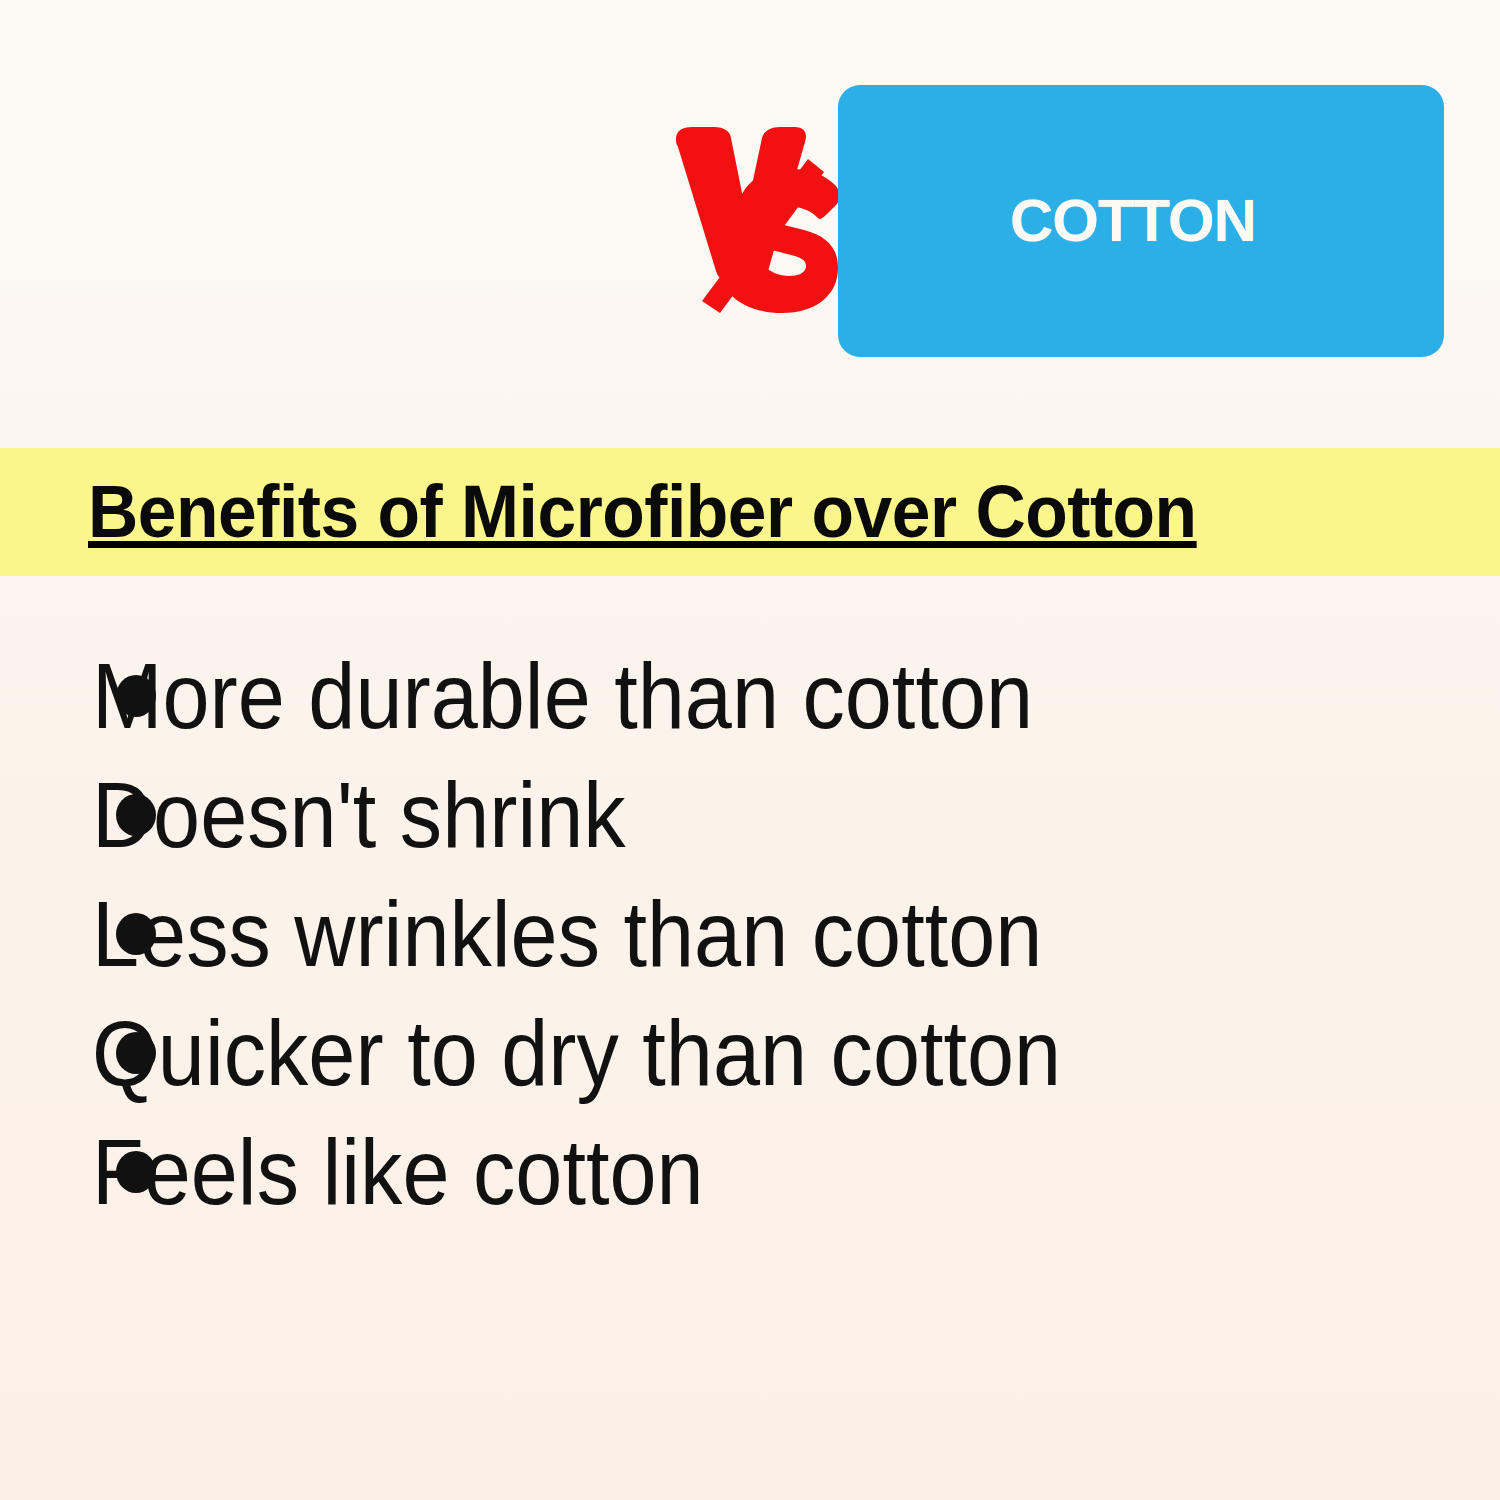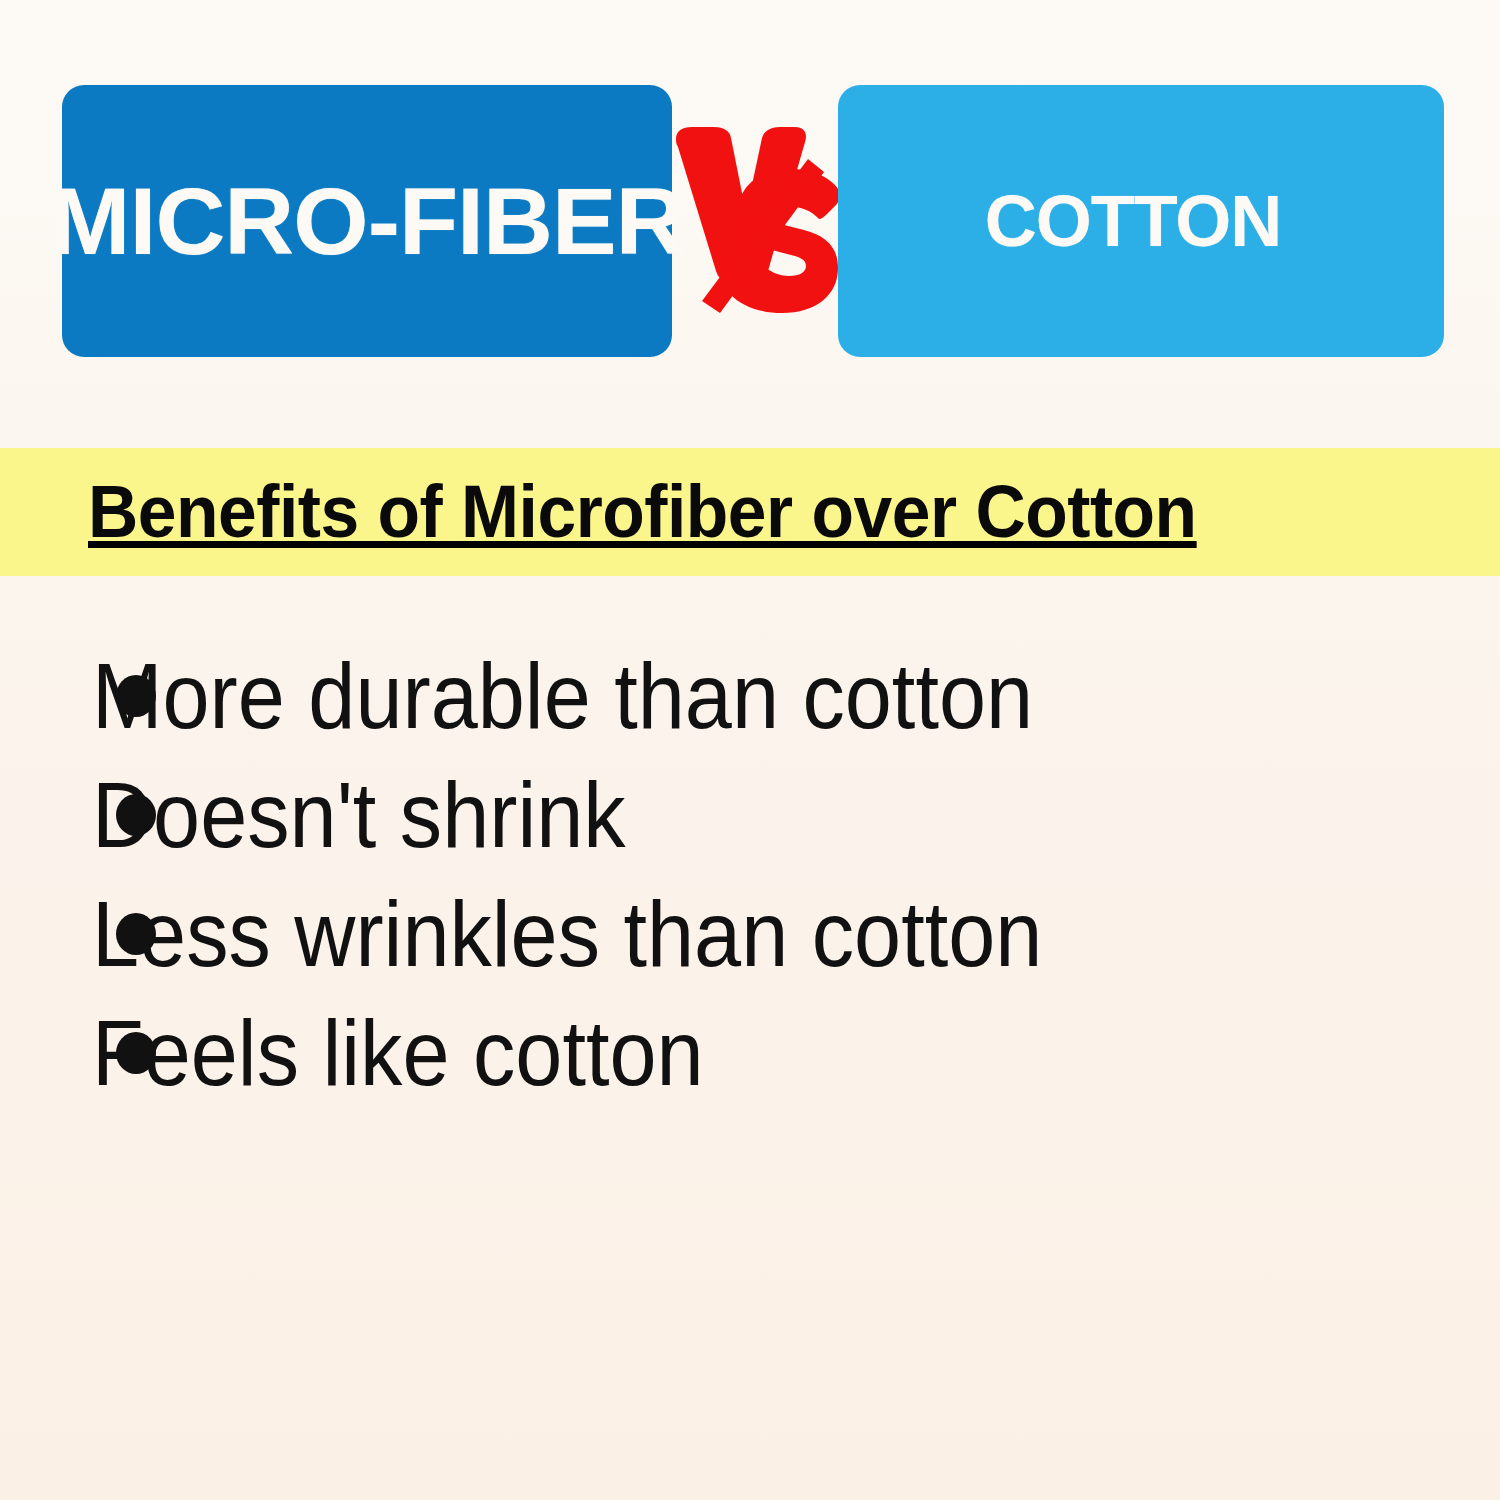--- a/index.html
+++ b/index.html
@@ -62,21 +62,21 @@
     white-space: nowrap;
     text-shadow: 0 0 1px rgba(255,255,255,0.55);
   }
 
   .vs-card.left .vs-card-label {
     font-size: 95px;
     transform: scaleX(1.02);
   }
 
   .vs-card.right .vs-card-label {
-    font-size: 72px;
+    font-size: 60px;
     padding-right: 16px;
   }
 
   
   .vs-mark {
     position: absolute;
     left: 672px;
     top: 125px;
     width: 166px;
     height: 195px;
@@ -151,23 +151,20 @@
     transform-origin: left center;
   }
 </style>
 </head>
 <body>
 
 <div id="page">
 
   <div class="vs-banner">
 
-    <div class="vs-card left">
-      <span class="vs-card-label">MICRO-FIBER</span>
-    </div>
 
     <div class="vs-card right">
       <span class="vs-card-label">COTTON</span>
     </div>
 
     <div class="vs-mark">
       <svg viewBox="0 0 166 195" xmlns="http://www.w3.org/2000/svg" aria-hidden="true">
         <g fill="#f21111">
 
           <path d="M4 14 C4 6 10 2 20 2 L42 2 C52 2 58 6 59 13 L74 88 L90 13 C92 6 98 2 108 2 L123 2 C132 2 136 8 133 17 L96 146 C93 155 87 159 77 159 L63 159 C53 159 47 155 44 146 L6 22 C4 19 4 16 4 14 Z"></path>
@@ -193,17 +190,21 @@
     <li class="benefit-item">
       <span class="benefit-bullet"></span>
       <span class="benefit-text">Doesn't shrink</span>
     </li>
     <li class="benefit-item">
       <span class="benefit-bullet"></span>
       <span class="benefit-text">Less wrinkles than cotton</span>
     </li>
     <li class="benefit-item">
       <span class="benefit-bullet"></span>
+      <span class="benefit-text">Quicker to dry than cotton</span>
+    </li>
+    <li class="benefit-item">
+      <span class="benefit-bullet"></span>
       <span class="benefit-text">Feels like cotton</span>
     </li>
   </ul>
 
 </div>
 
 </body></html>

